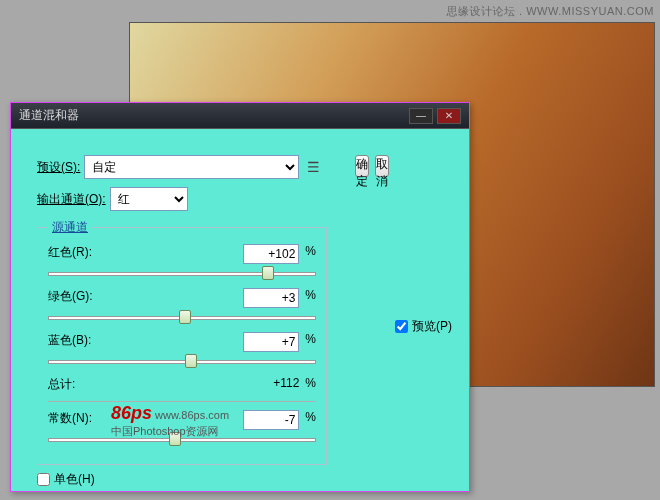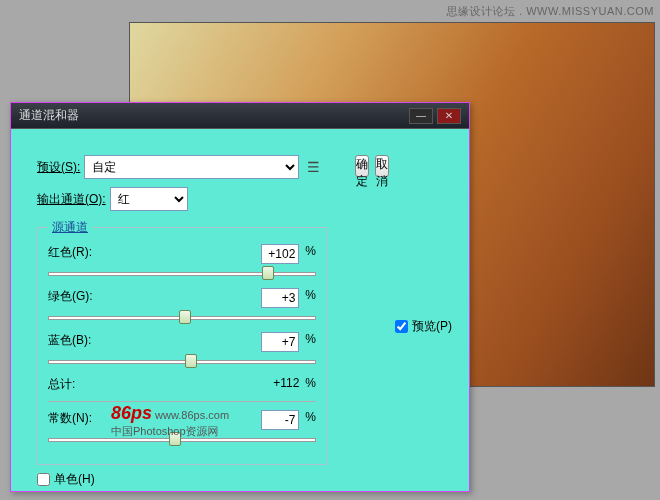--- a/index.html
+++ b/index.html
@@ -22,21 +22,21 @@
   select { height:24px; }
   .preset-select { width:215px; }
   .output-select { width:78px; }
   .btn { height:22px; background:linear-gradient(to bottom,#fdfdfd,#e0e0e0); border:1px solid #888; border-radius:3px; font-size:12px; cursor:pointer; }
   .preset-icon { width:20px; height:18px; display:flex; align-items:center; justify-content:center; font-size:14px; color:#444; cursor:pointer; }
   fieldset { border:1px solid #b0c4d0; padding:8px 10px 10px 10px; margin-top:4px; }
   legend { padding:0 4px; color:#1a4a9a;text-decoration:underline; }
   .slider-row { margin-bottom:4px; }
   .slider-label-row { display:flex; align-items:flex-start; margin-bottom:2px; }
   .slider-label-row .lbl { flex:1; }
-  .val-input { width:38px; text-align:right; }
+  .val-input { width:56px; text-align:right; }
   .pct { margin-left:6px; }
   .slider { position:relative; height:18px; width:100%; }
   .track { position:absolute; top:6px; left:0; right:0; height:4px; background:#fff; border:1px solid #999; }
   .thumb { position:absolute; top:0; width:12px; height:14px; background:linear-gradient(to bottom,#f0f8e8,#c8e0b0); border:1px solid #6a8a5a; border-radius:2px; cursor:pointer; }
   .divider-line { height:1px; background:#b0b0b0; margin:8px 0; }
   .total-row { display:flex; align-items:flex-start; margin:4px 0 8px; }
   .total-row .lbl { flex:1; }
   .checkbox-row { display:flex; align-items:center; gap:4px; margin-top:6px; }
   input[type=checkbox] { width:13px; height:13px; }
   .logo-overlay { position:absolute; bottom:52px; left:100px; font-size:11px; color:#555; pointer-events:none; }

